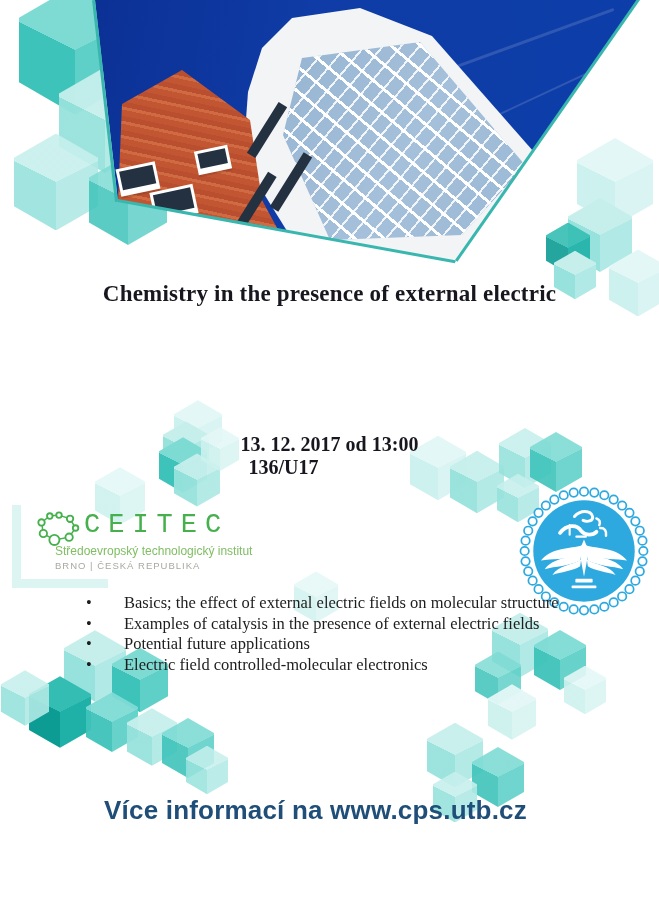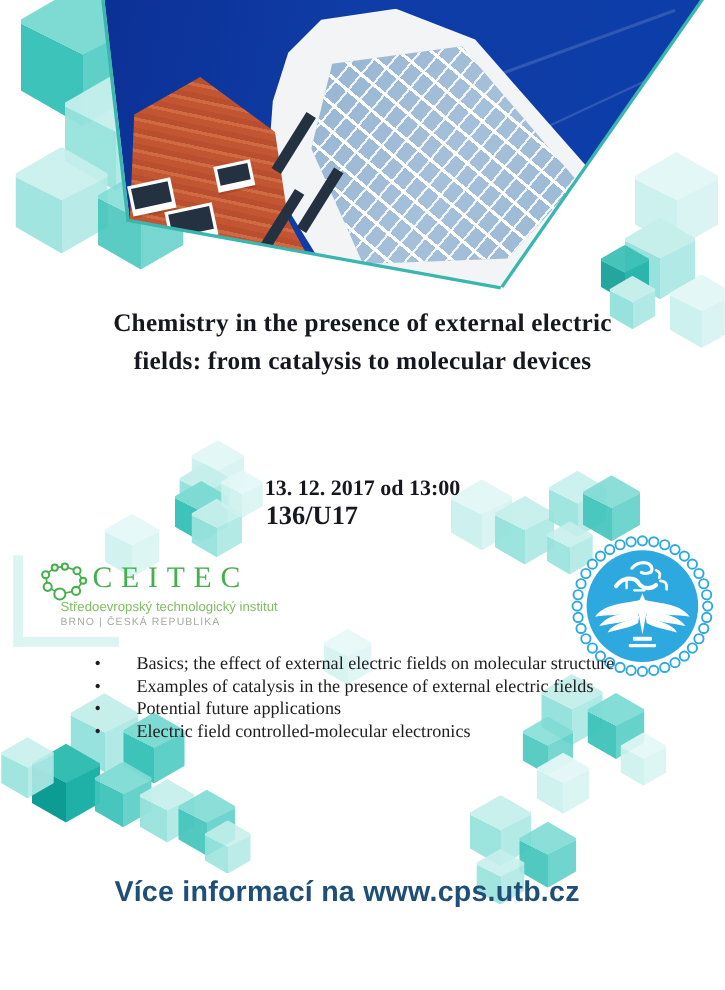--- a/index.html
+++ b/index.html
@@ -39,24 +39,24 @@
   
   .hx{position:absolute;clip-path:polygon(50% 0,100% 25%,100% 75%,50% 100%,0 75%,0 25%);}
   .lbar{position:absolute;background:#dcf4f2;}
   
   .title{
     position:absolute;left:0;top:277px;width:659px;text-align:center;
     font-weight:bold;font-size:23px;line-height:34px;color:#17171f;letter-spacing:.2px;
   }
   .speaker{position:absolute;left:0;top:384px;width:659px;text-align:center;font-weight:bold;font-size:20px;color:#17171f;}
   .when{position:absolute;left:0;top:433px;width:659px;text-align:center;font-weight:bold;font-size:20px;color:#17171f;}
-  .room{position:absolute;left:0;top:456px;width:567px;text-align:center;font-weight:bold;font-size:24px;color:#17171f;}
+  .room{position:absolute;left:0;top:456px;width:567px;text-align:center;font-weight:bold;font-size:20px;color:#17171f;}
   
   .ceitec-word{
-    position:absolute;left:84px;top:510px;font-family:Liberation Serif, serif;
+    position:absolute;left:84px;top:510px;font-family:Liberation Mono, monospace;
     font-size:27px;letter-spacing:8px;color:#45b04c;font-weight:400;
   }
   .ceitec-sub{position:absolute;left:55px;top:544px;font-family:"Liberation Sans",sans-serif;font-size:12px;color:#7fbe63;}
   .ceitec-loc{position:absolute;left:55px;top:560px;font-family:"Liberation Sans",sans-serif;font-size:9.5px;color:#a7aaa0;letter-spacing:1px;}
   
   .lecture{position:absolute;left:72px;top:590px;width:545px;font-size:16.5px;color:#1d1d1d;}
   .lecture h3{margin:0;font-size:16.5px;font-weight:normal;}
   .lecture ul{list-style:none;margin:3px 0 0 0;padding:0;}
   .lecture li{position:relative;padding-left:52px;line-height:20.5px;}
   .lecture li .dot{position:absolute;left:14px;top:0;}
@@ -136,21 +136,20 @@
     <div class="slit" style="left:286px;top:150px;width:10px;height:64px;transform:rotate(32deg);"></div>
     <div class="slit" style="left:252px;top:170px;width:10px;height:58px;transform:rotate(32deg);"></div>
   </div>
 
   <div class="edge" style="left:95px;top:0;width:203px;transform:rotate(83.5deg);"></div>
   <div class="edge" style="left:118px;top:199px;width:343px;transform:rotate(10.3deg);"></div>
   <div class="edge" style="left:455px;top:260px;width:320px;transform:rotate(-55.1deg);"></div>
 
   <div class="title">
     <div>Chemistry in the presence of external electric</div>
-    <div>fields: from catalysis to molecular devices</div>
   </div>
   <div class="when">13. 12. 2017 od 13:00</div>
   <div class="room">136/U17</div>
 
   <div>
     <svg class="abs" style="left:36px;top:509px;" width="46" height="38" viewBox="0 0 50 40">
       <path d="M25 6 L37 10 L43 20 L36 30 L20 33 L8 26 L6 14 L15 7 Z" fill="none" stroke="#45b04c" stroke-width="1.6"></path>
       <circle cx="25" cy="6" r="3" fill="#fff" stroke="#45b04c" stroke-width="2"></circle>
       <circle cx="37" cy="10" r="3.5" fill="#fff" stroke="#45b04c" stroke-width="2"></circle>
       <circle cx="43" cy="20" r="3" fill="#fff" stroke="#45b04c" stroke-width="2"></circle>

